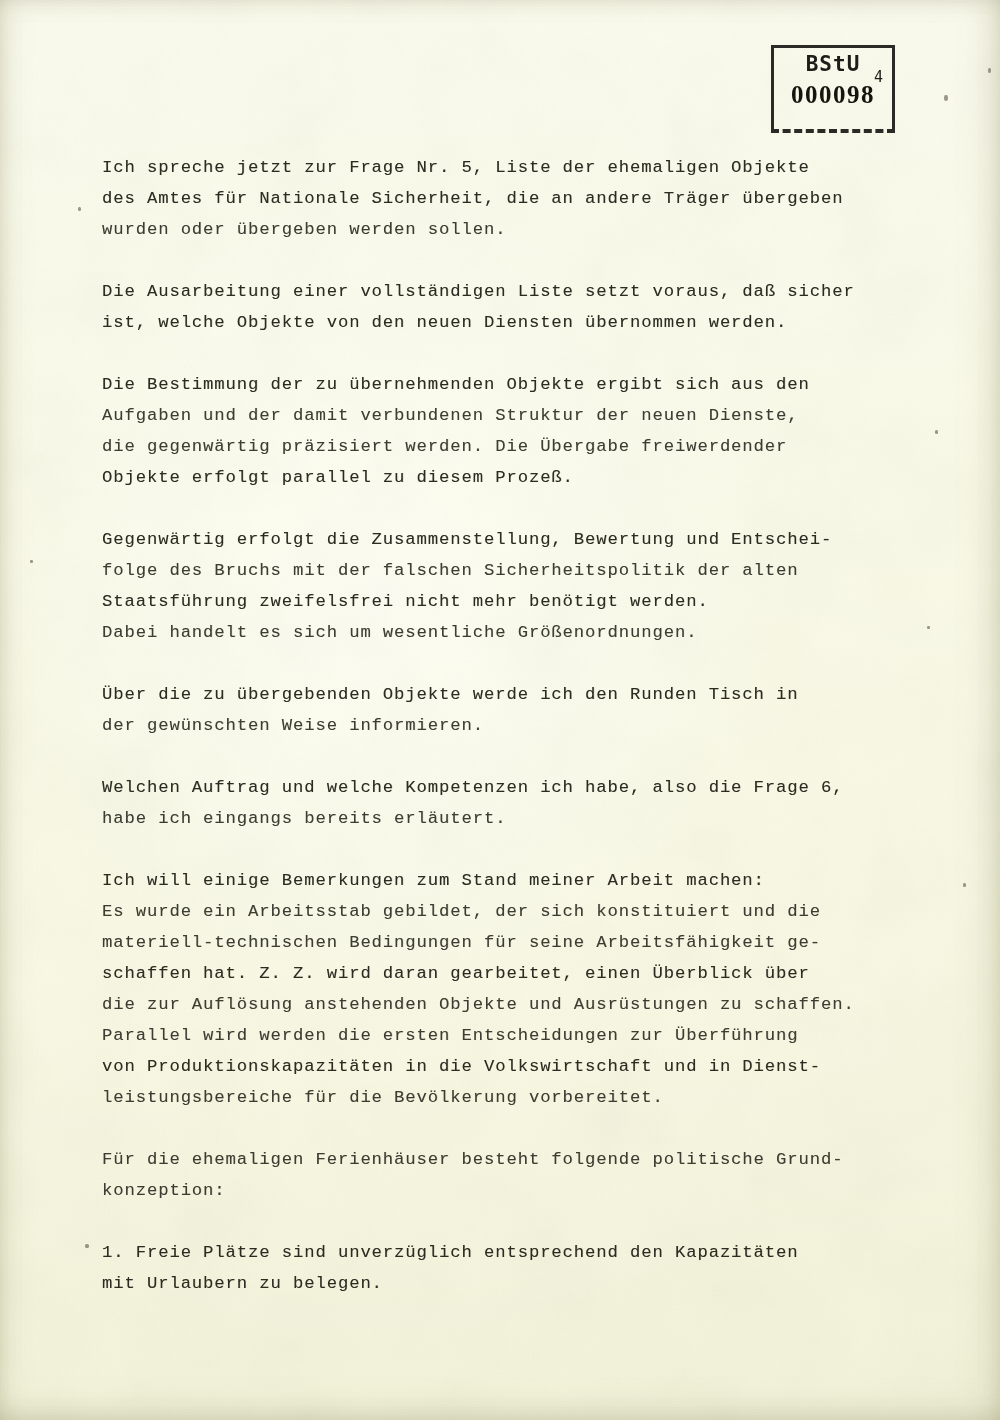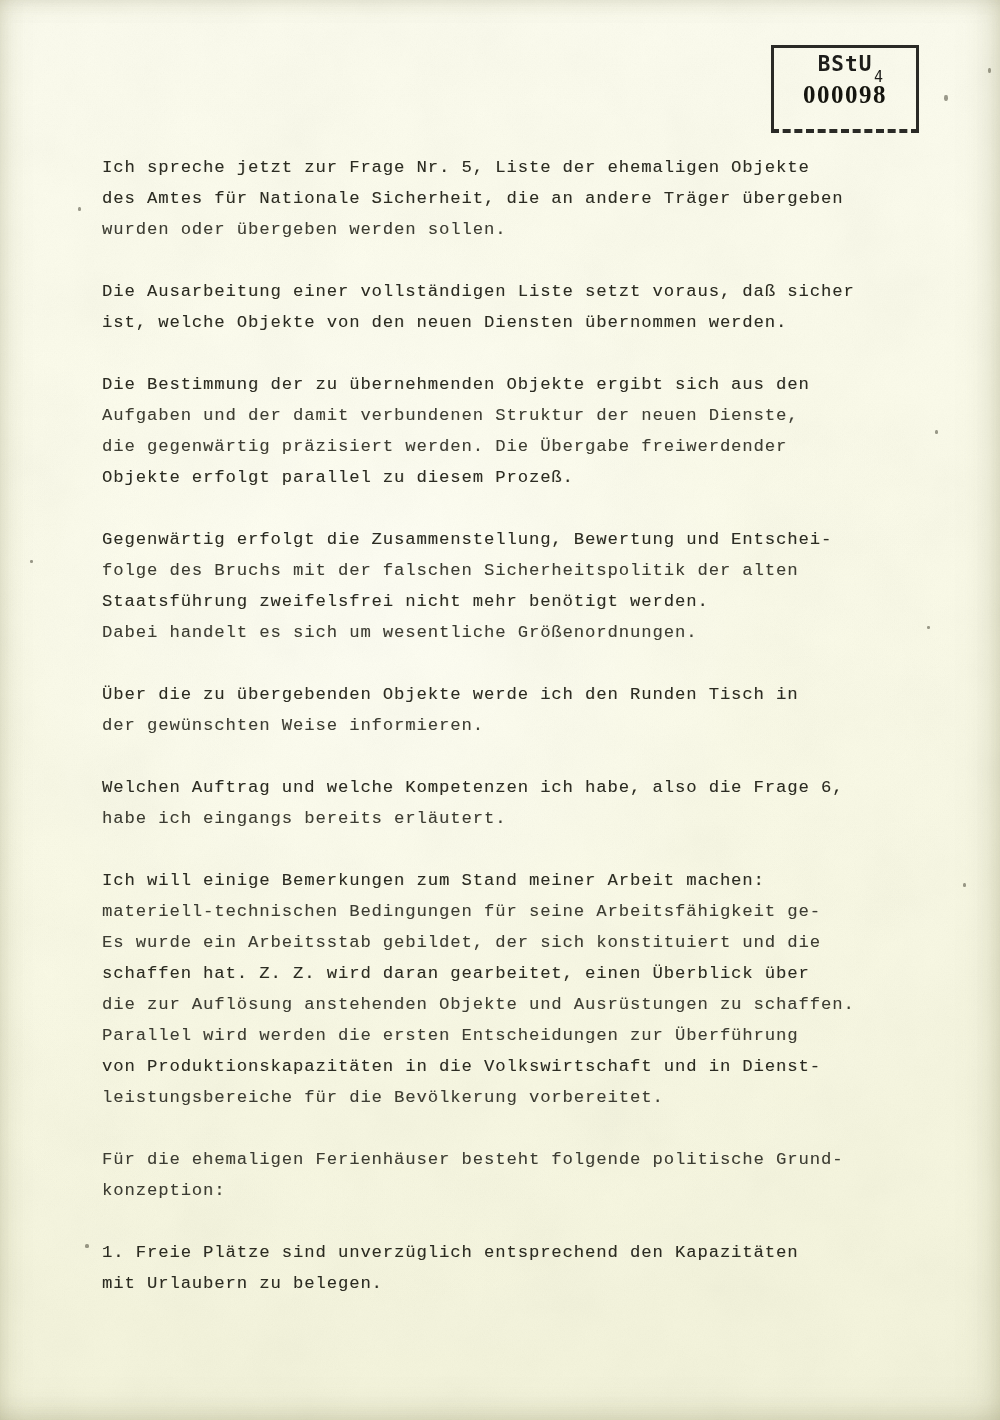--- a/index.html
+++ b/index.html
@@ -43,21 +43,21 @@
       inset -22px 0 40px -26px rgba(150,148,110,0.50),
       inset 0 14px 30px -24px rgba(150,148,110,0.40),
       inset 0 -20px 40px -26px rgba(150,148,110,0.55);
   }
 
   
   #stamp {
     position: absolute;
     left: 771px;
     top: 45px;
-    width: 148px;
+    width: 124px;
     height: 88px;
     border-left: 3px solid #2a2a26;
     border-right: 3px solid #2a2a26;
     border-top: 3px solid #2a2a26;
     border-bottom: 4px dashed #2a2a26;
     box-sizing: border-box;
   }
   .stamp-line1 {
     position: absolute;
     left: 0;
@@ -192,22 +192,22 @@
       <div class="tline f2">der gewünschten Weise informieren.</div>
     </div>
 
     <div class="para">
       <div class="tline f1">Welchen Auftrag und welche Kompetenzen ich habe, also die Frage 6,</div>
       <div class="tline f2">habe ich eingangs bereits erläutert.</div>
     </div>
 
     <div class="para">
       <div class="tline f1">Ich will einige Bemerkungen zum Stand meiner Arbeit machen:</div>
+      <div class="tline f2">Es wurde ein Arbeitsstab gebildet, der sich konstituiert und die</div>
       <div class="tline f2">materiell-technischen Bedingungen für seine Arbeitsfähigkeit ge-</div>
-      <div class="tline f2">Es wurde ein Arbeitsstab gebildet, der sich konstituiert und die</div>
       <div class="tline f1">schaffen hat. Z. Z. wird daran gearbeitet, einen Überblick über</div>
       <div class="tline f2">die zur Auflösung anstehenden Objekte und Ausrüstungen zu schaffen.</div>
       <div class="tline f2">Parallel wird werden die ersten Entscheidungen zur Überführung</div>
       <div class="tline f1">von Produktionskapazitäten in die Volkswirtschaft und in Dienst-</div>
       <div class="tline f2">leistungsbereiche für die Bevölkerung vorbereitet.</div>
     </div>
 
     <div class="para">
       <div class="tline f2">Für die ehemaligen Ferienhäuser besteht folgende politische Grund-</div>
       <div class="tline f2">konzeption:</div>

